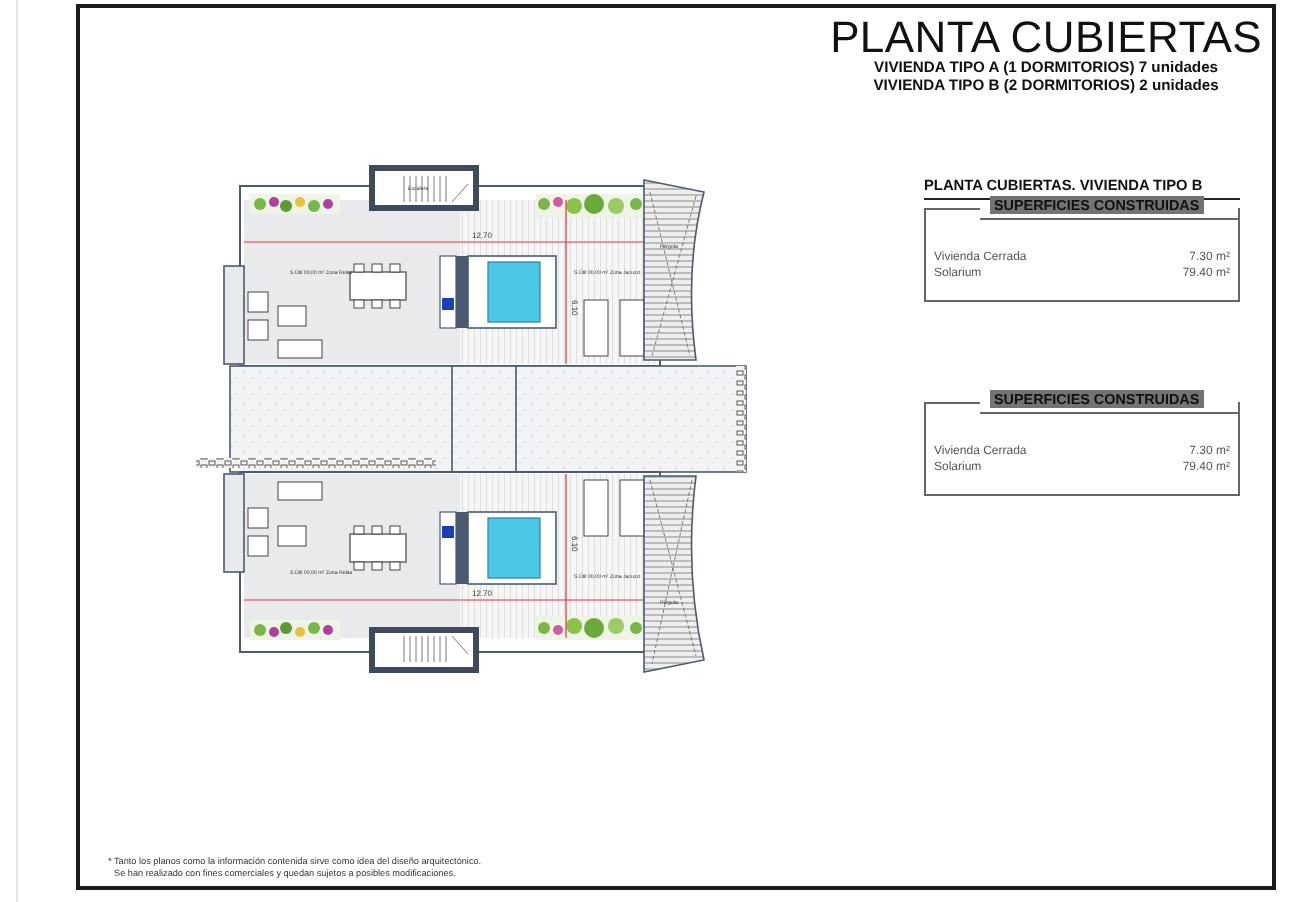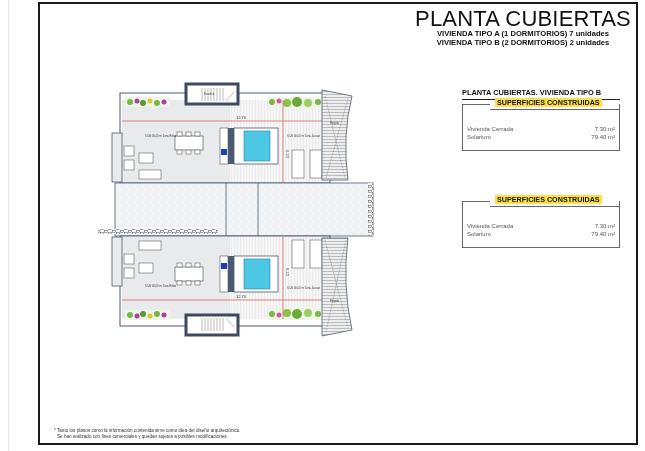--- a/index.html
+++ b/index.html
@@ -6,21 +6,21 @@
   body{width:645px;height:451px;position:relative;overflow:hidden;font-family:"Liberation Sans",sans-serif;color:#111;}
   .guide{position:absolute;left:8px;top:0;width:1px;height:451px;background:#e6e6e6;}
   .frame{position:absolute;left:38px;top:2px;width:600px;height:443px;border:2px solid #1a1a1a;box-sizing:border-box;}
   .title{position:absolute;right:14px;top:8px;text-align:center;}
   .title h1{margin:0;font-size:22px;font-weight:400;letter-spacing:0.2px;line-height:22px;}
   .title .sub{font-size:7.6px;font-weight:700;line-height:8.5px;}
   .panel{position:absolute;left:462px;width:158px;}
   .panel .ptitle{font-size:7.4px;font-weight:700;border-bottom:1px solid #222;padding-bottom:2px;white-space:nowrap;}
   .box{position:relative;margin-top:4px;height:46px;border:1px solid #666;border-top:none;}
   .box .line-l{position:absolute;left:-1px;top:0;width:28px;height:1px;background:#666;}
-  .box .head{position:absolute;left:32px;top:-6px;font-size:7.2px;font-weight:700;background:#fde047;padding:0 2px;}
+  .box .head{position:absolute;left:32px;top:-6px;font-size:7.2px;font-weight:700;background:#737373;padding:0 2px;}
   .box .head-u{position:absolute;left:27px;top:5px;width:130px;height:1px;background:#666;}
   .rows{position:absolute;left:4px;right:4px;top:22px;font-size:6px;color:#555;}
   .rows .r{display:flex;justify-content:space-between;line-height:7.5px;}
   .foot{position:absolute;left:54px;top:428px;font-size:4.6px;color:#333;line-height:6px;}
   svg.plan{position:absolute;left:0;top:0;}
   .tiny{font-size:2.6px;fill:#333;font-family:"Liberation Sans",sans-serif;}
   .dim{font-size:4px;fill:#333;font-family:"Liberation Sans",sans-serif;}
 </style>
 </head>
 <body>

